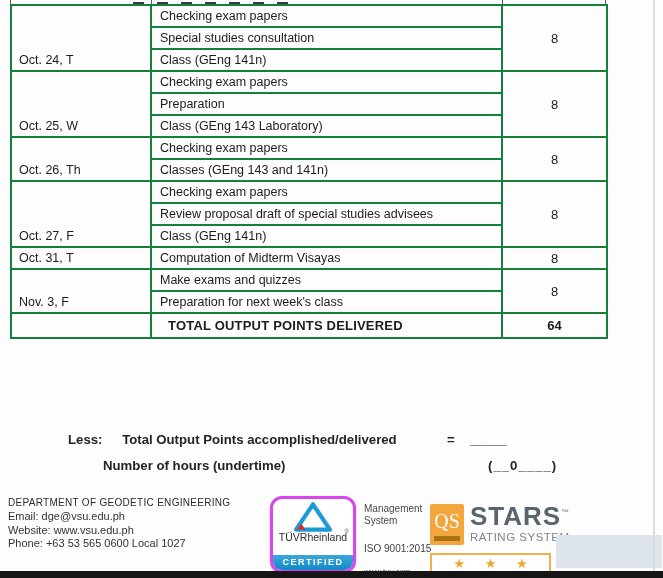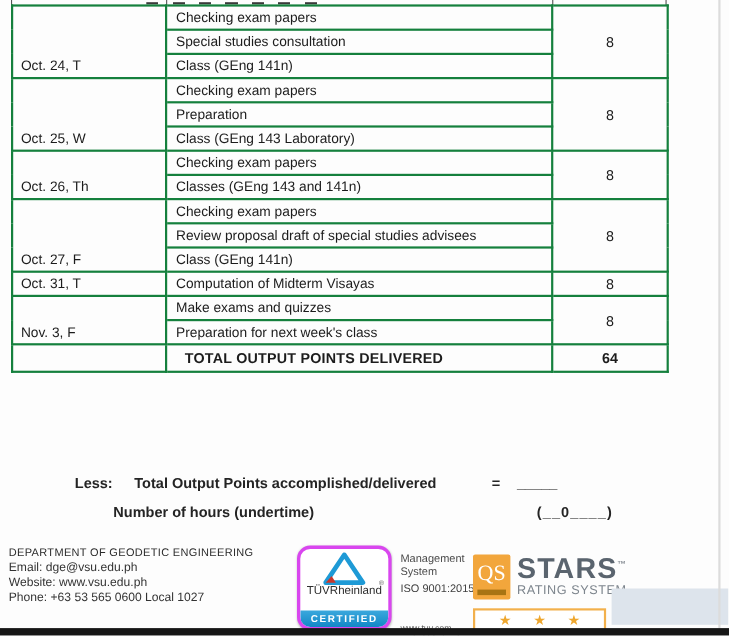--- a/index.html
+++ b/index.html
@@ -50,21 +50,21 @@
   #tuv-triangle { display:block; margin:3px auto 0 auto; }
   #tuv-brand { text-align:center; font-size:10.5px; color:#2e2e2e; line-height:11px; position:relative; }
   #tuv-brand .reg { position:absolute; right:4px; top:-6px; font-size:6px; color:#555; }
   #tuv-banner { position:absolute; left:0; bottom:0; width:100%; height:15px;
     background:linear-gradient(180deg,#3aa8dd,#1387c6); color:#fff; font-size:9px; font-weight:bold;
     letter-spacing:1.5px; text-align:center; line-height:15px; }
 
   
   #iso-block { position:absolute; left:364px; top:503px; color:#4a4a4a; }
   .iso-line { font-size:10px; line-height:12px; }
-  #iso-cert { margin-top:3px; font-size:10px; line-height:12px; color:#3f3f3f; }
+  #iso-cert { margin-top:16px; font-size:10px; line-height:12px; color:#3f3f3f; }
   #iso-url-block { position:absolute; left:364px; top:567px; color:#5a5a5a; }
   .iso-small { font-size:8px; line-height:9.5px; }
 
   
   #qs-square { position:absolute; left:430px; top:504px; width:34px; height:41px;
     background:#f2a63c; border-radius:2px; }
   #qs-letters { font-family:Liberation Serif, serif; color:#fff; font-size:20px;
     text-align:center; line-height:34px; }
   #qs-bar { position:absolute; left:4px; bottom:4px; width:26px; height:5px; background:#a87413; }
   #qs-title { position:absolute; left:470px; top:501px; font-size:26px; font-weight:bold;

